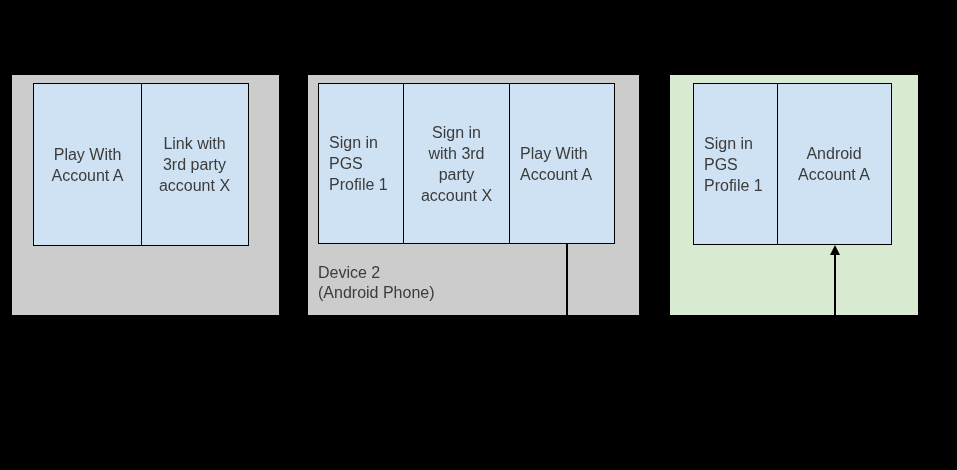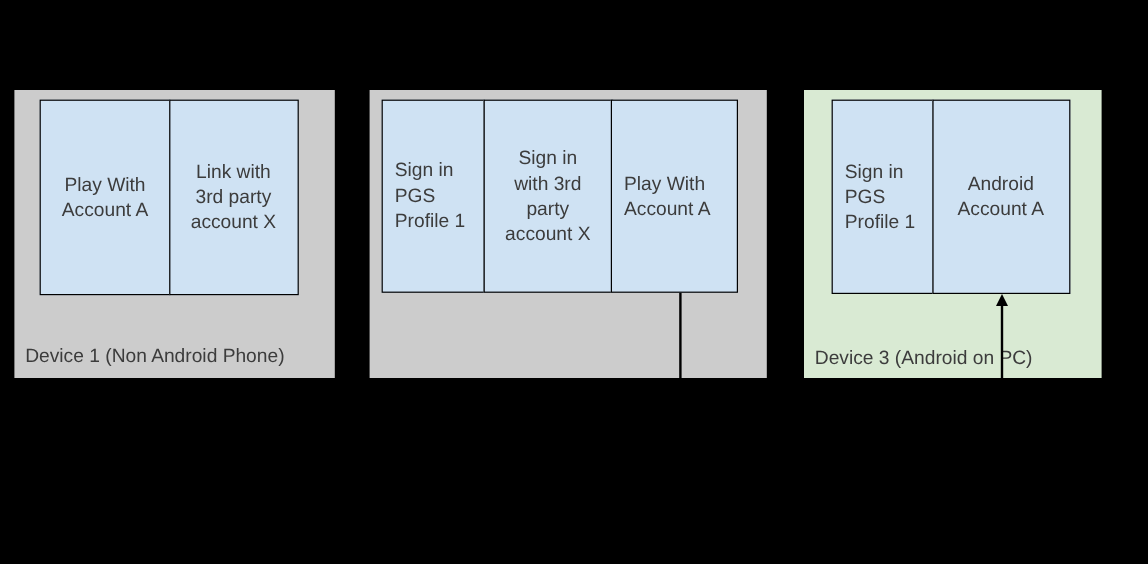--- a/index.html
+++ b/index.html
@@ -94,44 +94,44 @@
 <div class="canvas">
 
   <section class="device device-1">
     <div class="step-row">
       <div class="step" style="width:109px">Play With
 Account A</div>
       <div class="step" style="width:108px">Link with
 3rd party
 account X</div>
     </div>
-    <div class="device-label">Device 1 (Non Android Phone)</div>
   </section>
 
   <section class="device device-2">
     <div class="step-row">
       <div class="step left" style="width:86px">Sign in
 PGS
 Profile 1</div>
       <div class="step" style="width:108px">Sign in
 with 3rd
 party
 account X</div>
       <div class="step left" style="width:106px">Play With
 Account A</div>
     </div>
     <div class="connector-line"></div>
+    <div class="device-label">Device 2
+(Android Phone)</div>
   </section>
 
   <section class="device device-3">
     <div class="step-row">
       <div class="step left" style="width:85px">Sign in
 PGS
 Profile 1</div>
       <div class="step" style="width:115px">Android
 Account A</div>
     </div>
     <div class="arrow-head"></div>
     <div class="connector-line"></div>
-    <div class="device-label">Device 3 (Android on PC)</div>
   </section>
 
 </div>
 
 </body></html>

